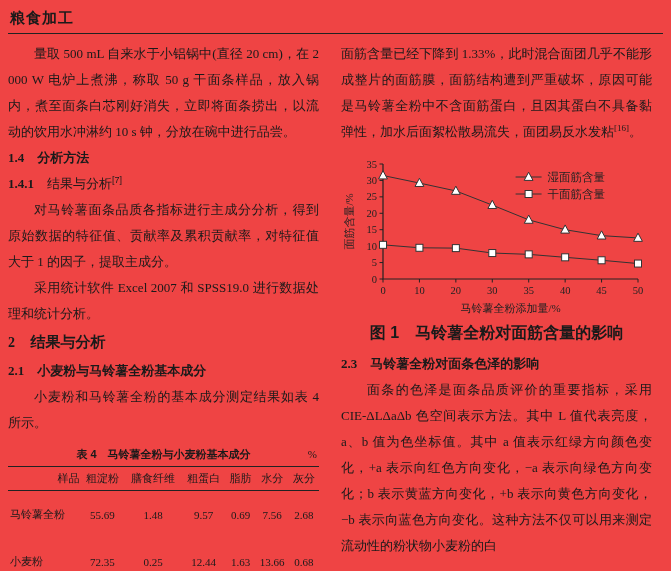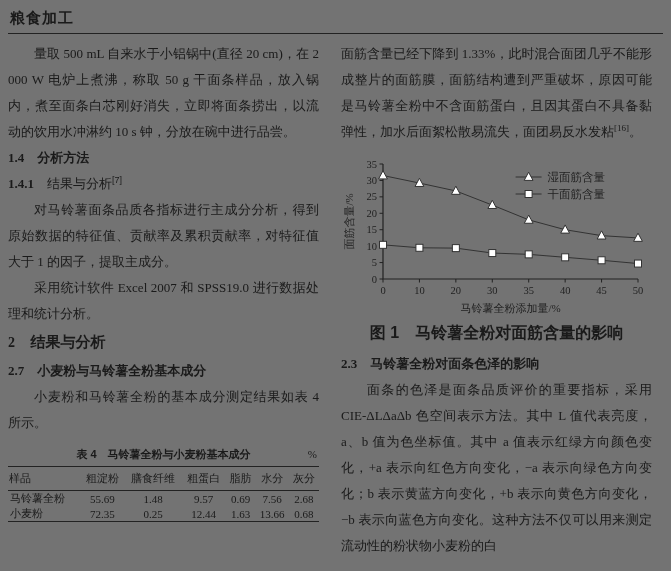--- a/index.html
+++ b/index.html
@@ -1,19 +1,19 @@
 <!DOCTYPE html>
 <html><head>
 <meta charset="utf-8">
 <style>
   * { margin: 0; padding: 0; box-sizing: border-box; }
   html, body { background: #ffffff; }
   .page {
     width: 671px; height: 571px;
-    background: #737373;
+    background: #ef4444;
     color: #1a1a1a;
     font-family: "Liberation Serif", "DejaVu Serif", serif;
     padding: 7px 8px 0 8px;
     overflow: hidden;
     position: relative;
   }
   
   .runhead {
     display: flex; justify-content: space-between; align-items: flex-end;
     border-bottom: 1.5px solid #222;
@@ -58,23 +58,23 @@
   }
   table.three-line {
     width: 100%; border-collapse: collapse; margin-top: 4px;
     border-top: 1.5px solid #222; border-bottom: 1.5px solid #222;
     font-size: 11px;
   }
   table.three-line thead th {
     font-weight: normal; padding: 4px 1px; text-align: center;
     border-bottom: 1px solid #222;
   }
-  table.three-line tbody td { padding: 0 1px; text-align: center; }
+  table.three-line tbody td { padding: 16px 1px; text-align: center; }
   table.three-line tbody td:first-child { text-align: left; padding-left: 2px; }
-  table.three-line thead th:first-child { text-align: left; }
+  table.three-line thead th:first-child { text-align: right; }
   
   .figure { margin-top: 12px; }
   .fig-caption {
     text-align: center; font-size: 16px; font-weight: bold;
     margin-top: 10px; line-height: 16px;
     font-family: "Liberation Sans", "DejaVu Sans", sans-serif;
   }
   .chart-box { width: 311px; height: 158px; }
   svg text { font-family: "Liberation Serif", "DejaVu Serif", serif; fill: #222; }
 </style>
@@ -103,21 +103,21 @@
       <p class="body-p">对马铃薯面条品质各指标进行主成分分析，得到原始数据的特征值、贡献率及累积贡献率，对特征值大于 1 的因子，提取主成分。</p>
 
 
       <p class="body-p">采用统计软件 Excel 2007 和 SPSS19.0 进行数据处理和统计分析。</p>
 
       <div class="h-main">
         <span class="hnum">2</span><span class="htext">结果与分析</span>
       </div>
 
       <div class="h-sub">
-        <span class="hnum">2.7</span><span class="htext">小麦粉与马铃薯全粉基本成分</span>
+        <span class="hnum">2.1</span><span class="htext">小麦粉与马铃薯全粉基本成分</span>
       </div>
 
       <p class="body-p">小麦粉和马铃薯全粉的基本成分测定结果如表 4 所示。</p>
 
       <div class="tbl-caption">
         <span>表 4　马铃薯全粉与小麦粉基本成分</span>
         <span class="cap-unit">%</span>
       </div>
 
       <table class="three-line" id="table4">

